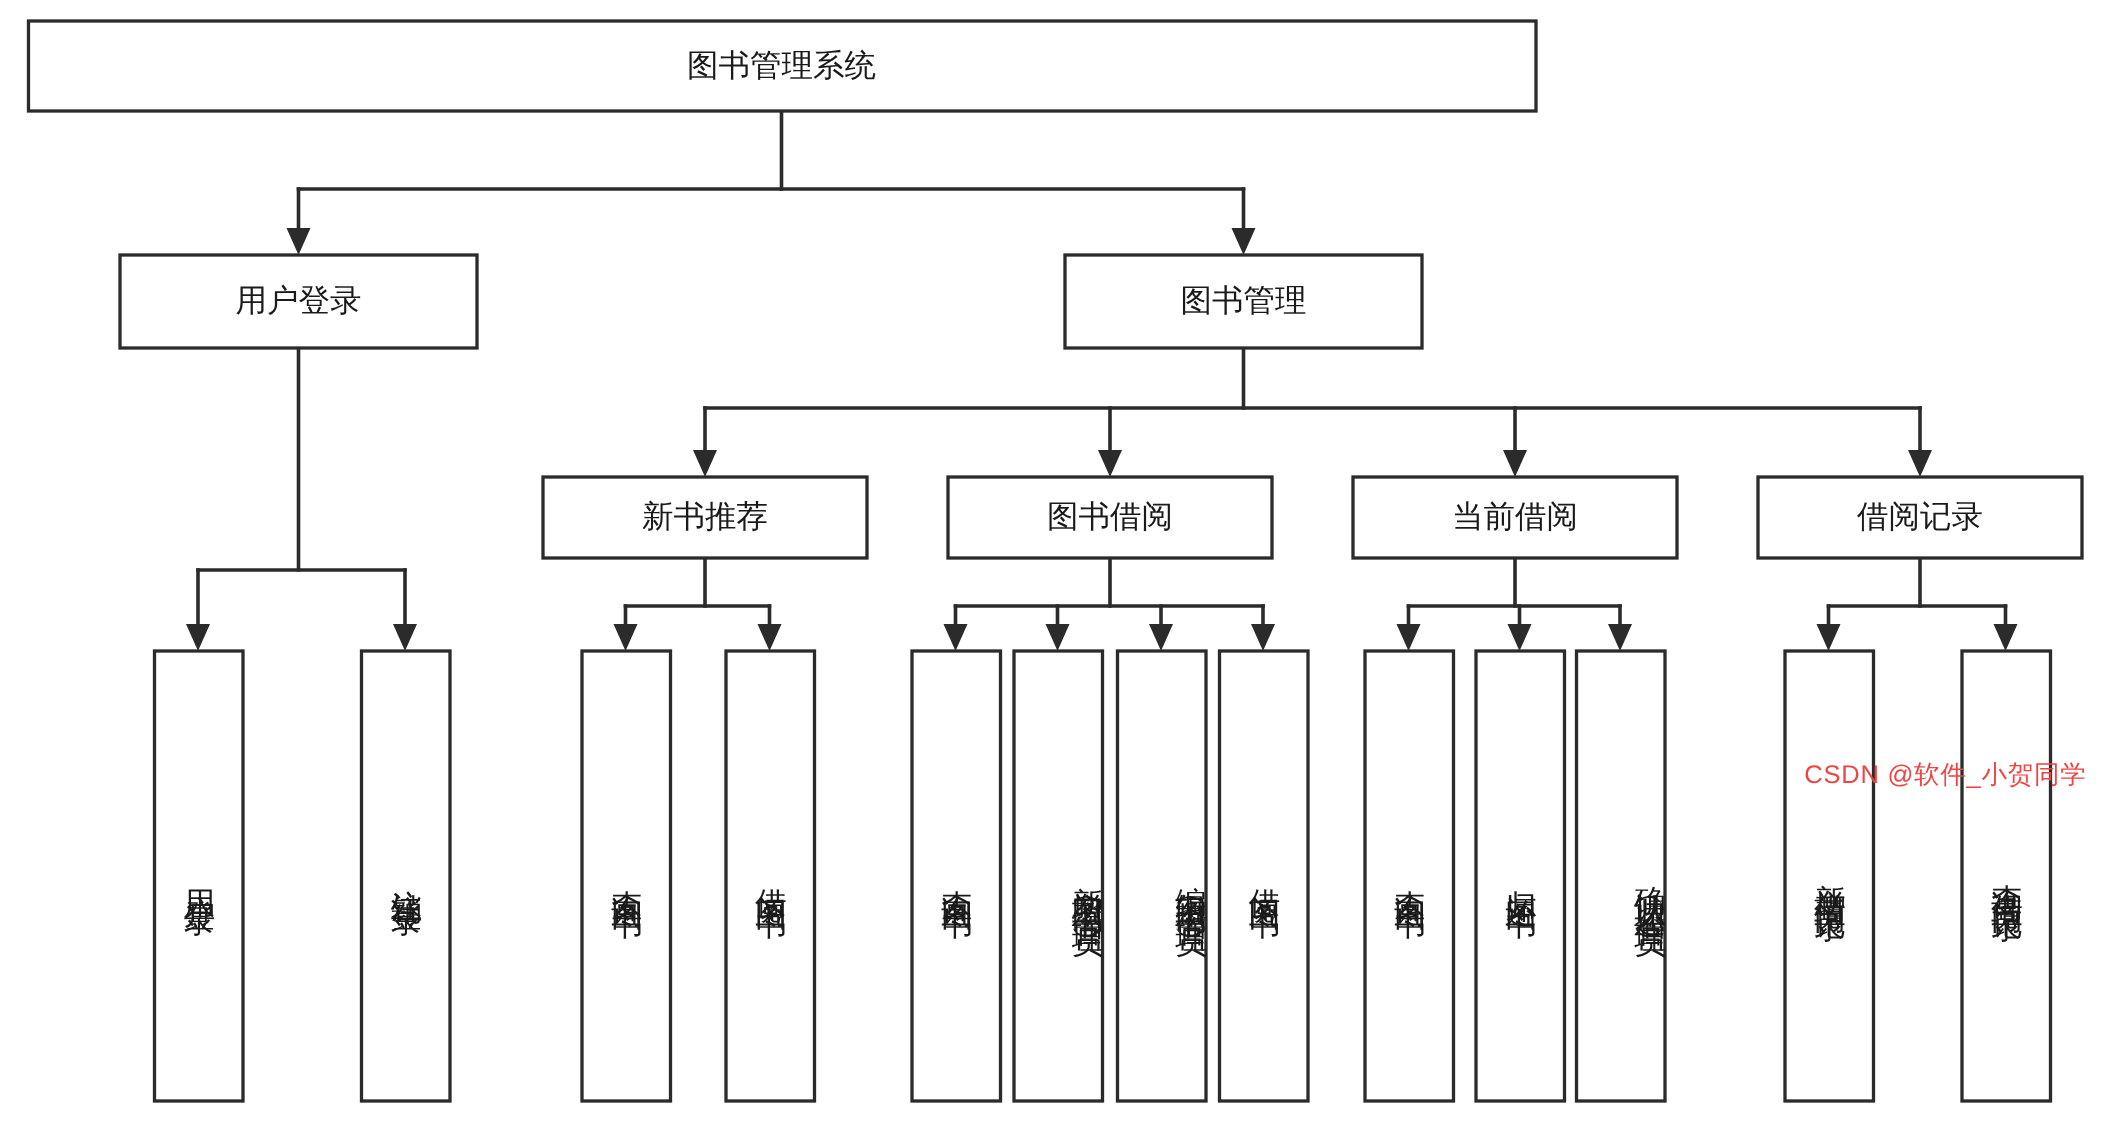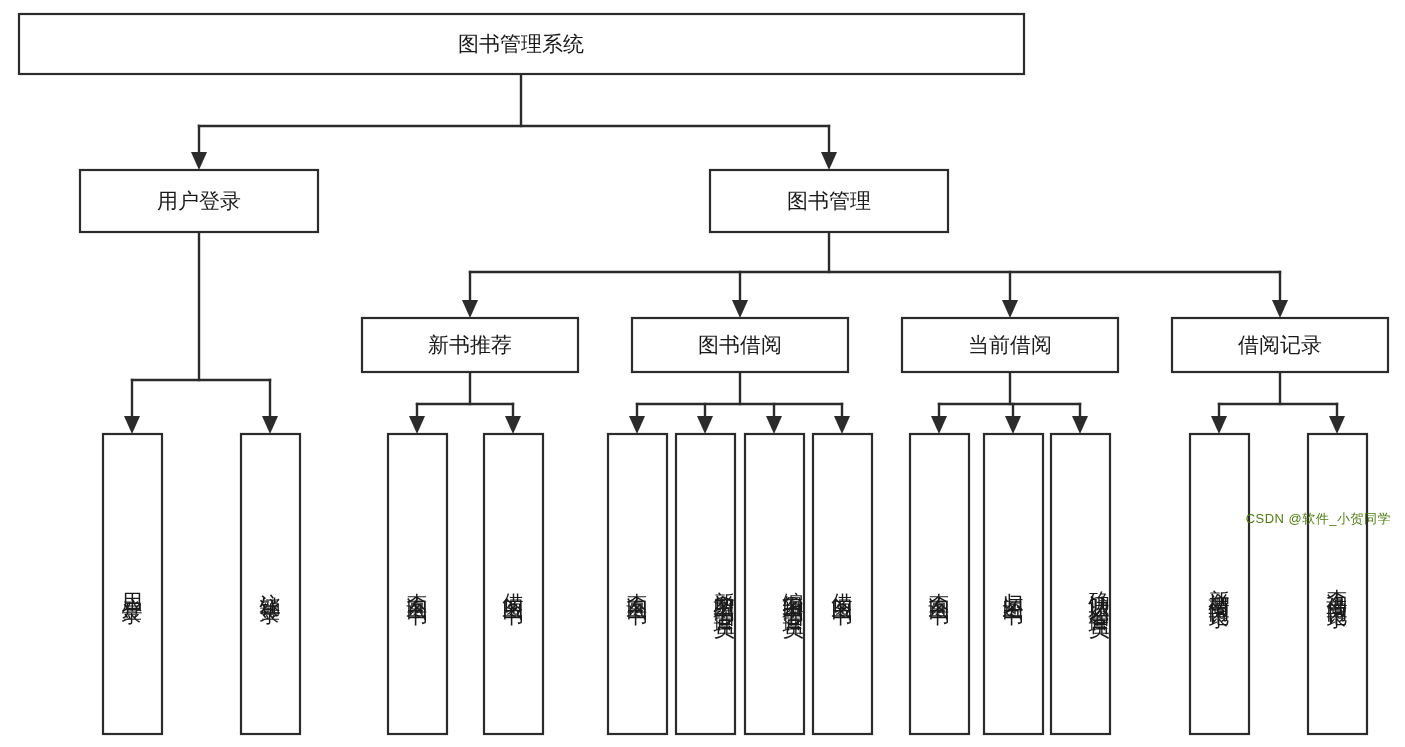--- a/index.html
+++ b/index.html
@@ -64,22 +64,22 @@
     display: flex;
     align-items: center;
     justify-content: center;
     pointer-events: none;
   }
   .watermark {
     position: absolute;
     right: 14px;
     bottom: 8px;
     font-family: "Liberation Sans", sans-serif;
-    font-size: 13px;
-    color: #4d7c0f;
+    font-size: 17px;
+    color: #ef4444;
     letter-spacing: 0.5px;
     white-space: nowrap;
   }
 </style>
 </head>
 <body>
 
 <div id="diagram-root">
 
   <svg class="diagram" viewBox="0 0 1405 747">

